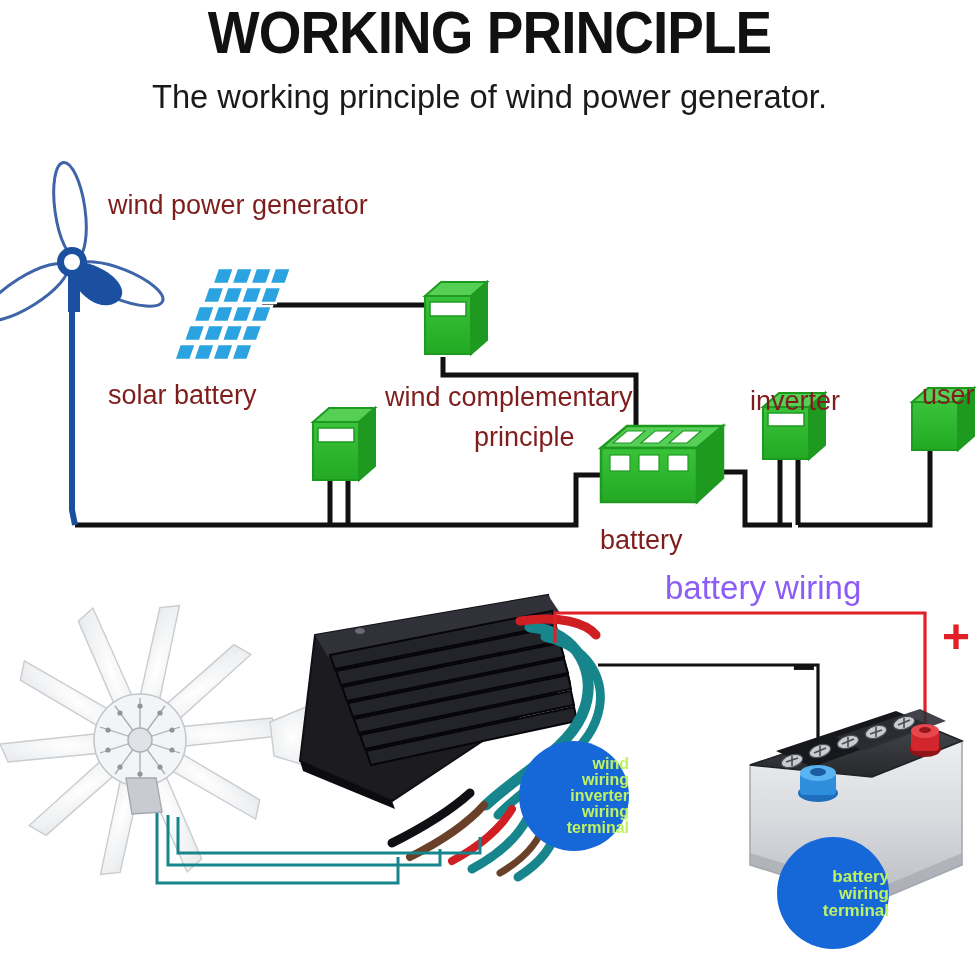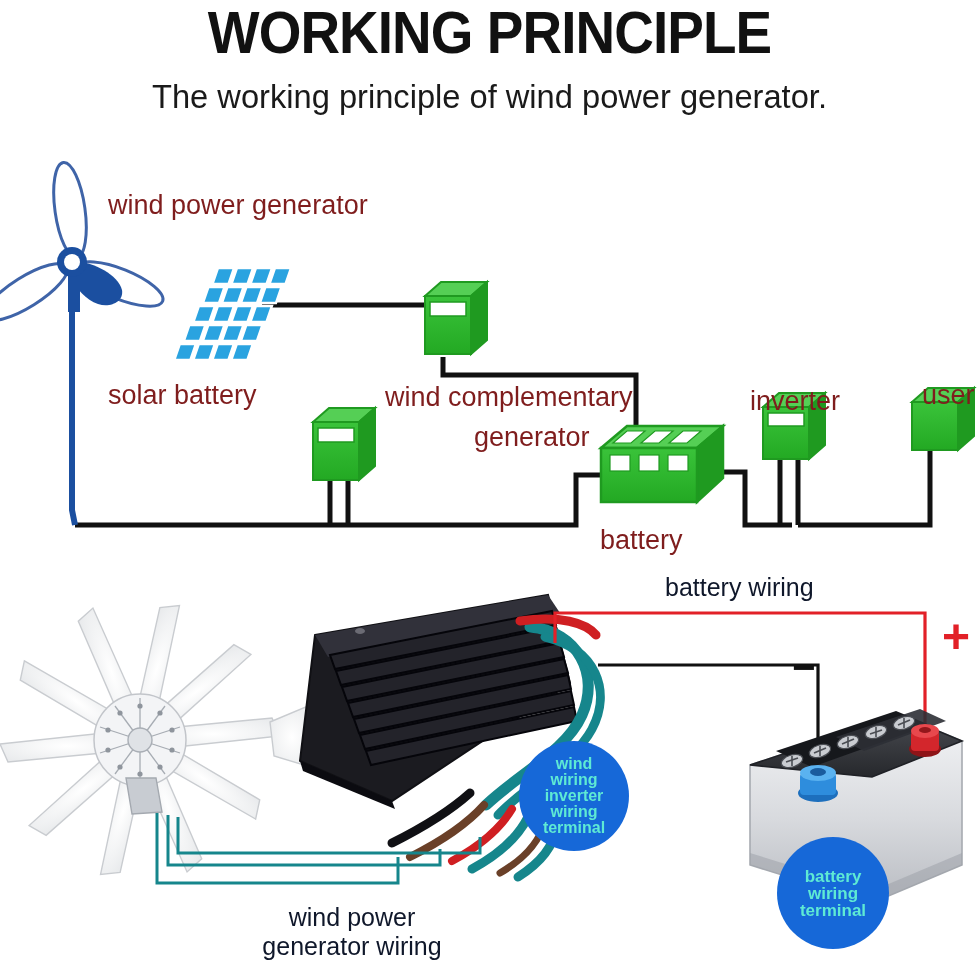--- a/index.html
+++ b/index.html
@@ -78,36 +78,36 @@
     top: 565px;
     width: 979px;
     height: 405px;
   }
   #photos svg { display: block; }
 
   .blue-badge {
     position: absolute;
     border-radius: 50%;
     background: #1668d8;
-    color: #5eead4;
+    color: #bef264;
     text-align: center;
     font-weight: 700;
     line-height: 1.0;
     display: flex;
     flex-direction: column;
     justify-content: center;
-    align-items: center;
+    align-items: flex-end;
     box-sizing: border-box;
   }
   .blue-badge span { display: block; }
 
   .blue-text {
     position: absolute;
-    color: #0f172a;
-    font-size: 25px;
+    color: #8b5cf6;
+    font-size: 33px;
     line-height: 29px;
     white-space: nowrap;
     text-align: center;
   }
 
   .sign {
     position: absolute;
     font-weight: 700;
     line-height: 1;
   }
@@ -255,21 +255,21 @@
         <rect x="0" y="14" width="46" height="48" fill="url(#gFront)" stroke="#1f9a20" stroke-width="2"></rect>
       </g>
     </svg>
 
     <div class="sch-label" style="left:108px; top:40px;">wind power generator</div>
 
     <div class="sch-label" style="left:108px; top:230px;">solar battery</div>
 
     <div class="sch-label" style="left:385px; top:232px;">wind complementary</div>
 
-    <div class="sch-label" style="left:474px; top:272px;">generator</div>
+    <div class="sch-label" style="left:474px; top:272px;">principle</div>
 
     <div class="sch-label" style="left:600px; top:375px;">battery</div>
 
     <div class="sch-label" style="left:750px; top:236px;">inverter</div>
 
     <div class="sch-label" style="left:915px; top:230px;margin-left:7px;">user</div>
   </div>
 
   <div id="photos">
 
@@ -453,24 +453,20 @@
         </g>
       </g>
     </svg>
 
     <div class="sign" style="left:792px; top:82px; font-size:40px; color:#111111;">−</div>
 
     <div class="sign" style="left:942px; top:48px; font-size:48px; color:#e22027;">+</div>
 
     <div class="blue-text" style="left:665px; top:8px;">battery wiring</div>
 
-    <div class="blue-text" style="left:212px; top:338px; width:280px;">
-      <div>wind power</div>
-      <div>generator wiring</div>
-    </div>
 
     <div class="blue-badge" style="left:519px; top:176px; width:110px; height:110px; font-size:16px;">
       <span>wind</span>
       <span>wiring</span>
       <span>inverter</span>
       <span>wiring</span>
       <span>terminal</span>
     </div>
 
     <div class="blue-badge" style="left:777px; top:272px; width:112px; height:112px; font-size:17px;">

